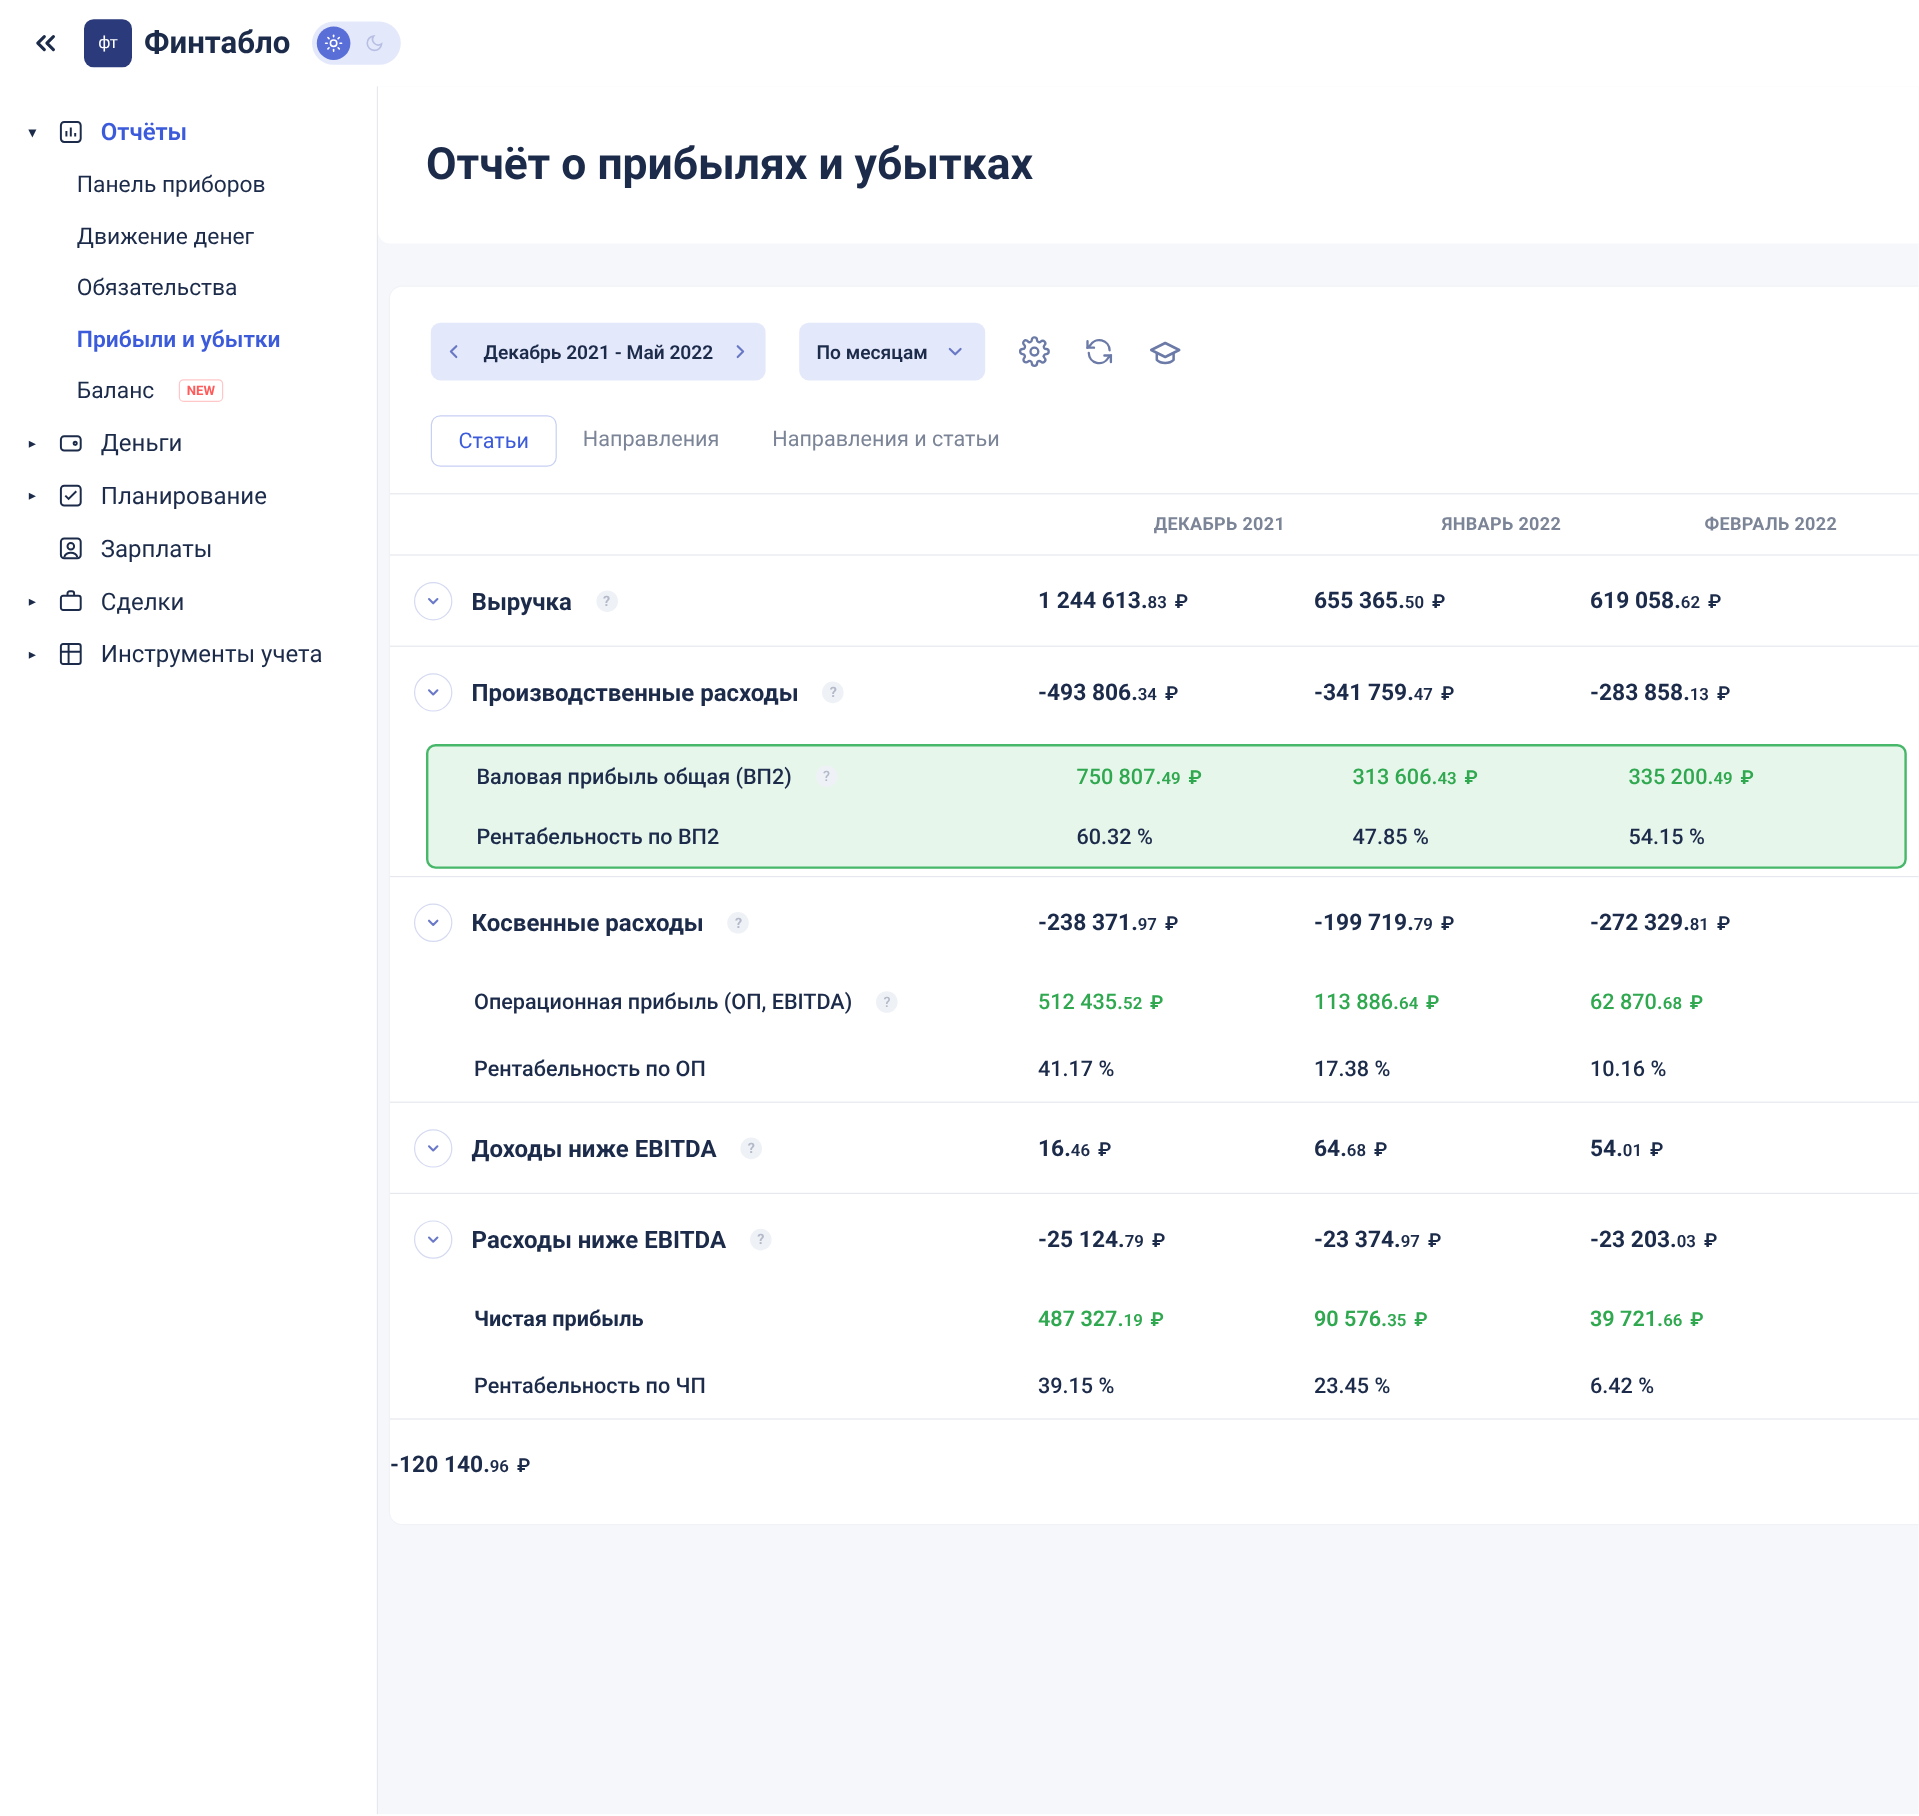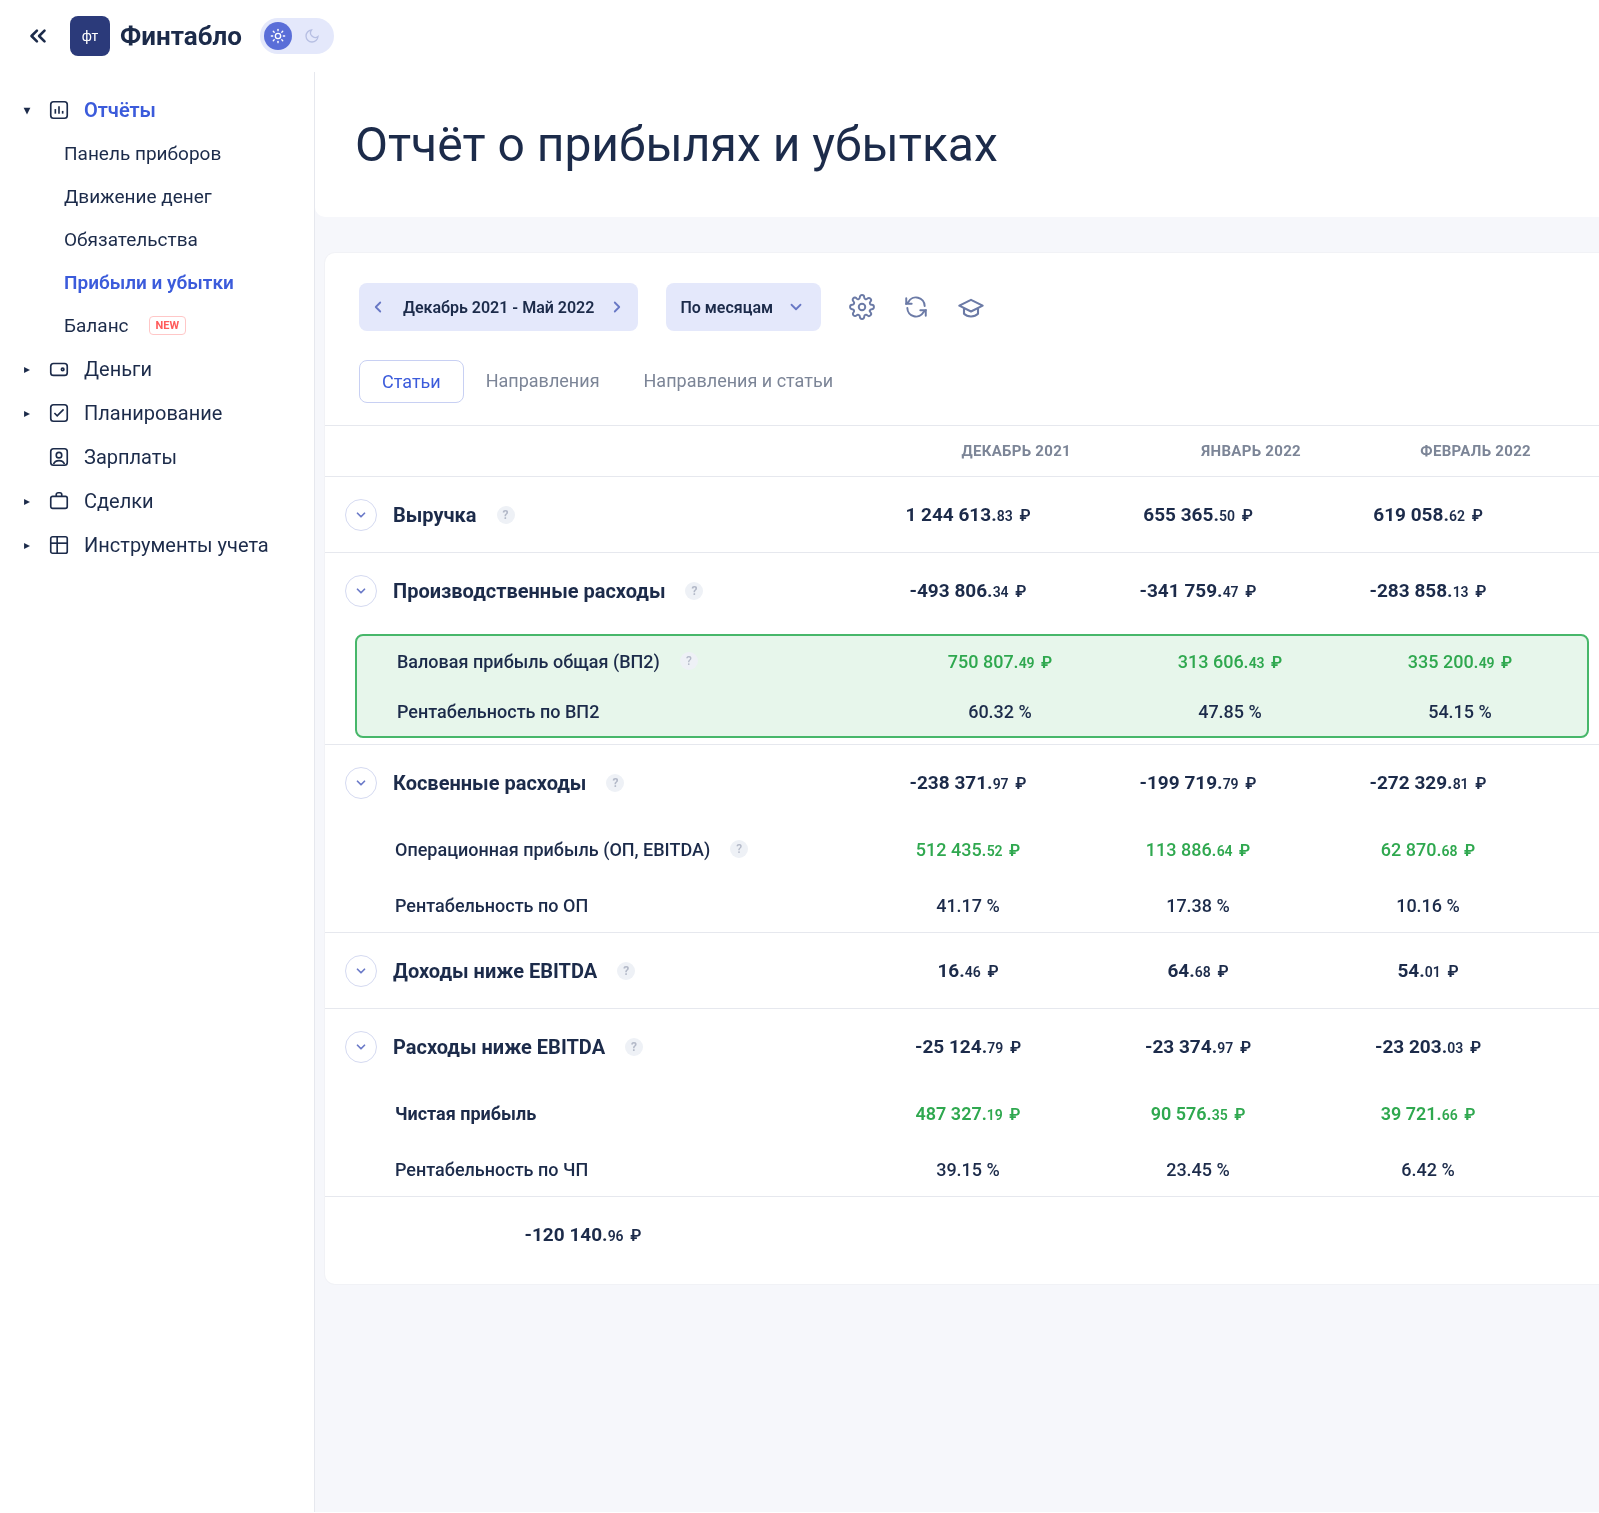--- a/index.html
+++ b/index.html
@@ -36,21 +36,21 @@
   .nav { list-style:none; margin:0; padding:0; font-size:20px; }
   .nav li { display:flex; align-items:center; gap:14px; padding:10px 4px; color:var(--navy); cursor:pointer; }
   .nav li.sub { padding-left:44px; font-size:19px; }
   .nav li.active, .nav li.active-sub { color: var(--blue); font-weight:600; }
   .nav li .caret { width:10px; font-size:12px; color:var(--navy); }
   .nav .icon { width:22px; height:22px; color:var(--navy); display:inline-flex; align-items:center; justify-content:center; }
   .badge-new { border:1px solid var(--badge-border); color:var(--badge-red); font-size:11px; padding:2px 6px; border-radius:4px; font-weight:700; margin-left:6px; }
 
   .main { flex:1; background: var(--bg); min-height: 1440px; }
   .page-header { background:#fff; padding:44px 40px; border-bottom-left-radius:10px; }
-  .page-title { font-size:48px; font-weight:400; color:var(--navy); margin:0; }
+  .page-title { font-size:37px; font-weight:700; color:var(--navy); margin:0; }
 
   .panel { margin:36px 0 0 10px; background:#fff; border-radius:10px 0 0 10px; box-shadow: 0 0 0 1px rgba(0,0,0,0.02); padding-bottom:12px; overflow:hidden; }
 
   .toolbar { display:flex; align-items:center; gap:28px; padding:30px 34px 18px 34px; }
   .pill { display:inline-flex; align-items:center; gap:14px; background:var(--blue-light); border-radius:8px; height:48px; padding:0 14px; color:var(--navy); font-weight:600; cursor:pointer; }
   .pill .chev { width:20px; color:#6878c5; }
   .pill.period { padding:0 10px; }
   .tool-icon { width:26px; height:26px; color:#6b7aa6; cursor:pointer; }
 
   .tab-row { display:flex; gap:0; padding:10px 34px 0 34px; border-top:1px solid transparent; }
@@ -61,21 +61,21 @@
   .tbl-wrap { margin-top:22px; border-top:1px solid var(--border); }
   .col-headers { display:grid; grid-template-columns: 540px 230px 230px 230px; padding: 16px 0 16px 0; }
   .col-headers .ch { text-align:right; font-size:15px; font-weight:700; color:var(--muted); letter-spacing:.3px; padding-right:24px; }
   .col-headers .ch:first-child { text-align:left; }
 
   .row { display:grid; grid-template-columns: 540px 230px 230px 230px; align-items:center; min-height:76px; border-top:1px solid var(--border); position:relative; }
   .row.no-border { border-top:none; }
   .row .label { display:flex; align-items:center; gap:16px; padding-left:20px; font-size:20px; font-weight:700; }
   .row .label .expander { width:32px; height:32px; border-radius:50%; border:1px solid #d5daf1; display:flex; align-items:center; justify-content:center; color:#6b7ac8; cursor:pointer; flex-shrink:0; }
   .row .label .help { width:18px; height:18px; border-radius:50%; background:#eef1f6; color:#b3b9c8; font-size:12px; display:inline-flex; align-items:center; justify-content:center; margin-left:4px; }
-  .row .cell { text-align:center; padding-right:24px; font-size:19px; font-weight:700; white-space:nowrap; }
+  .row .cell { text-align:left; padding-right:24px; font-size:19px; font-weight:700; white-space:nowrap; }
   .row .cell .dec { font-size:14px; font-weight:600; }
   .row .cell .cur { font-size:16px; font-weight:600; margin-left:2px; }
 
   .row.sub { min-height:54px; font-weight:500; }
   .row.sub .label { font-weight:500; font-size:18px; padding-left:70px; color:var(--text); }
   .row.sub .cell { font-weight:500; font-size:18px; }
 
   .row.green .cell { color: var(--green); }
   .row .cell.green { color: var(--green); }
   .row .cell.pct { font-size:18px; font-weight:500; }

